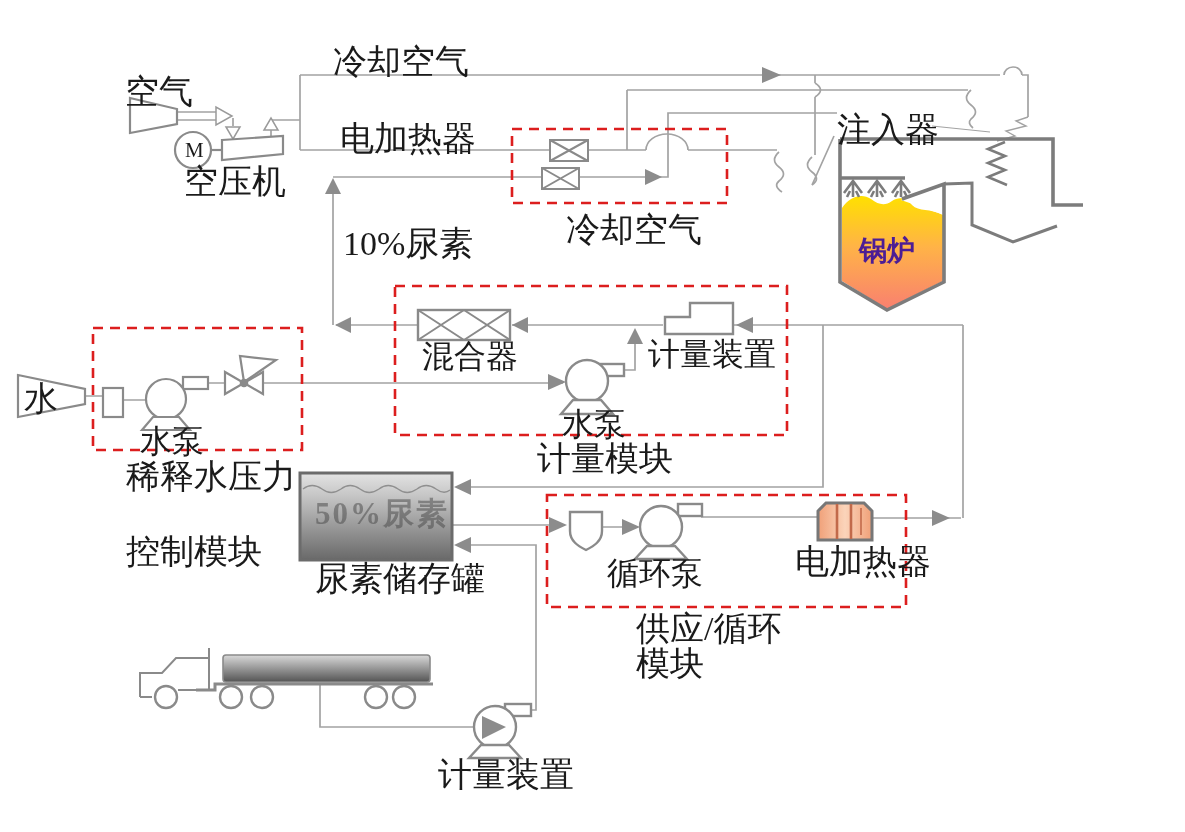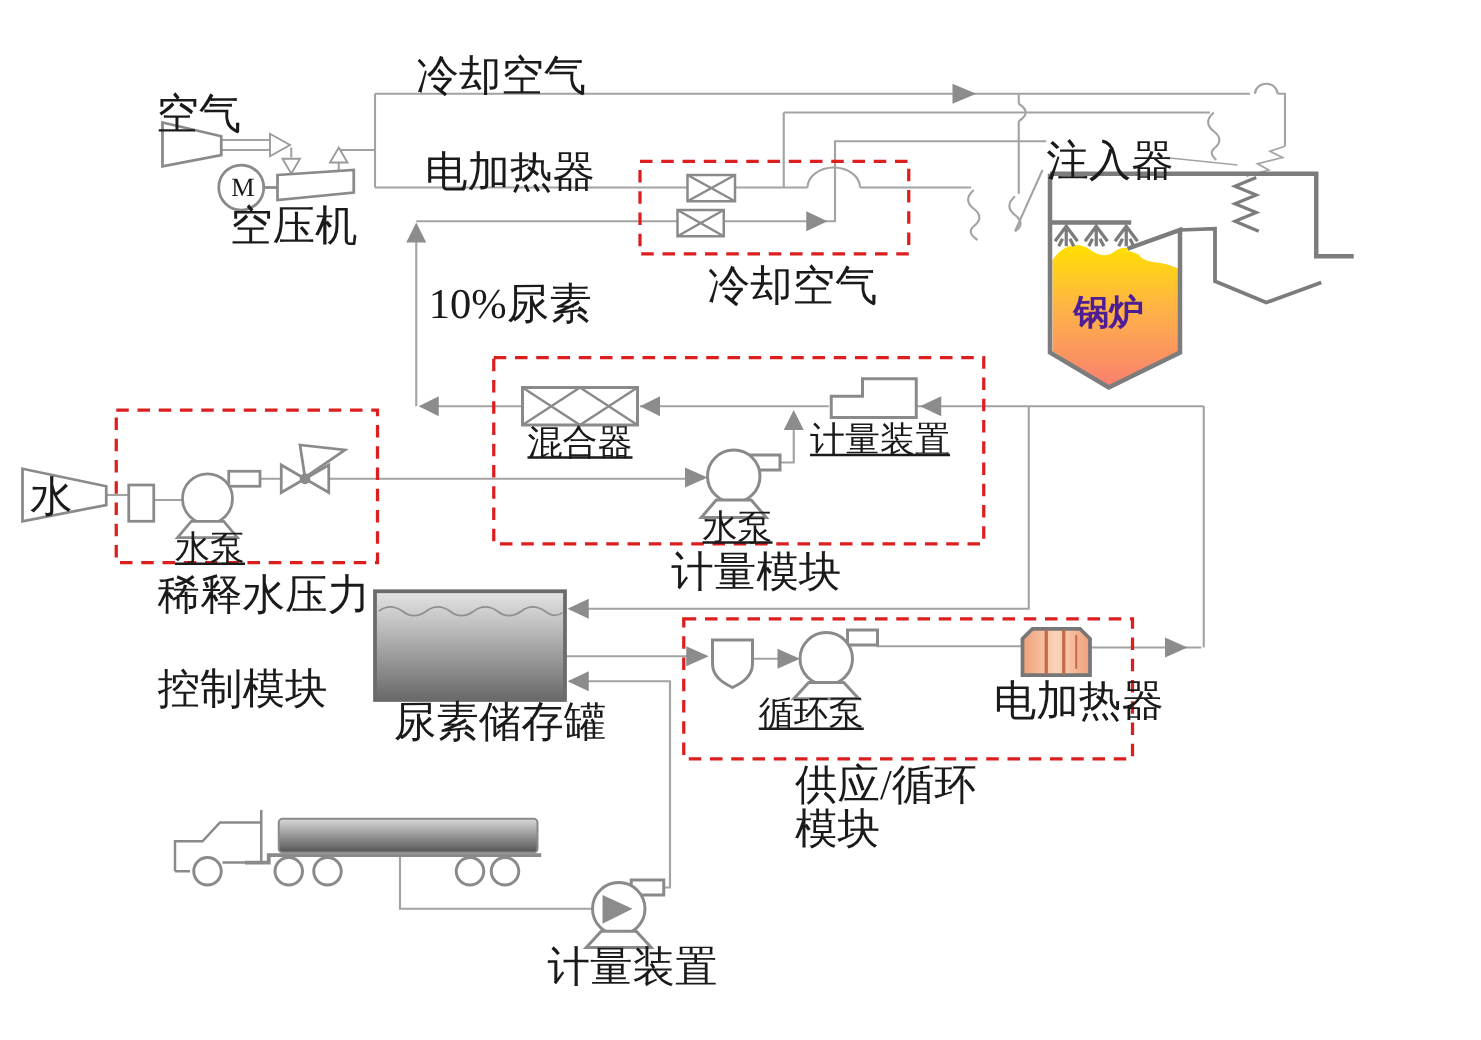--- a/index.html
+++ b/index.html
@@ -1,21 +1,21 @@
 <!DOCTYPE html>
 <html><head>
 <meta charset="utf-8">
 <style>
   html,body{margin:0;padding:0;background:#ffffff;}
   #canvas{position:relative;width:1185px;height:832px;background:#ffffff;overflow:hidden;
           font-family:"Liberation Serif","DejaVu Serif",serif;}
   #wires{position:absolute;left:0;top:0;}
   .lbl{position:absolute;color:#1a1a1a;font-size:34px;line-height:1.05;white-space:nowrap;
        font-family:"Liberation Serif","DejaVu Serif",serif;}
-  .lbl.small{font-size:28px;text-decoration:underline;}
+  .lbl.small{font-size:32px;}
   .lbl.boiler{color:#4c1d95;font-weight:bold;font-size:28px;}
   .lbl.tanktext{font-size:31px;color:rgba(70,70,70,0.5);font-weight:bold;letter-spacing:2px;}
   .lbl.motor{font-size:21px;}
 </style>
 </head>
 <body>
 
 <div id="canvas">
 
 <svg id="wires" width="1185" height="832" viewBox="0 0 1185 832">
@@ -233,20 +233,21 @@
 <div class="lbl" style="left:837px;top:112px;text-align:right;">注入器</div>
 <div class="lbl boiler" style="left:859px;top:236px;">锅炉</div>
 <div class="lbl small" style="left:422px;top:340px;">混合器</div>
 <div class="lbl small" style="left:648px;top:338px;">计量装置</div>
 <div class="lbl small" style="left:562px;top:408px;">水泵</div>
 <div class="lbl" style="left:537px;top:441px;">计量模块</div>
 <div class="lbl" style="left:24px;top:381px;">水</div>
 <div class="lbl small" style="left:140px;top:425px;">水泵</div>
 <div class="lbl" style="left:126px;top:459px;">稀释水压力</div>
 <div class="lbl" style="left:126px;top:492px;margin-top:42px;">控制模块</div>
+<div class="lbl tanktext" style="left:315px;top:498px;">50%尿素</div>
 <div class="lbl" style="left:315px;top:561px;">尿素储存罐</div>
 <div class="lbl small" style="left:607px;top:557px;">循环泵</div>
 <div class="lbl" style="left:795px;top:544px;">电加热器</div>
 <div class="lbl" style="left:636px;top:611px;">供应/循环</div>
 <div class="lbl" style="left:636px;top:646px;text-align:right;">模块</div>
 <div class="lbl" style="left:438px;top:757px;">计量装置</div>
 
 </div>
 
 </body></html>

